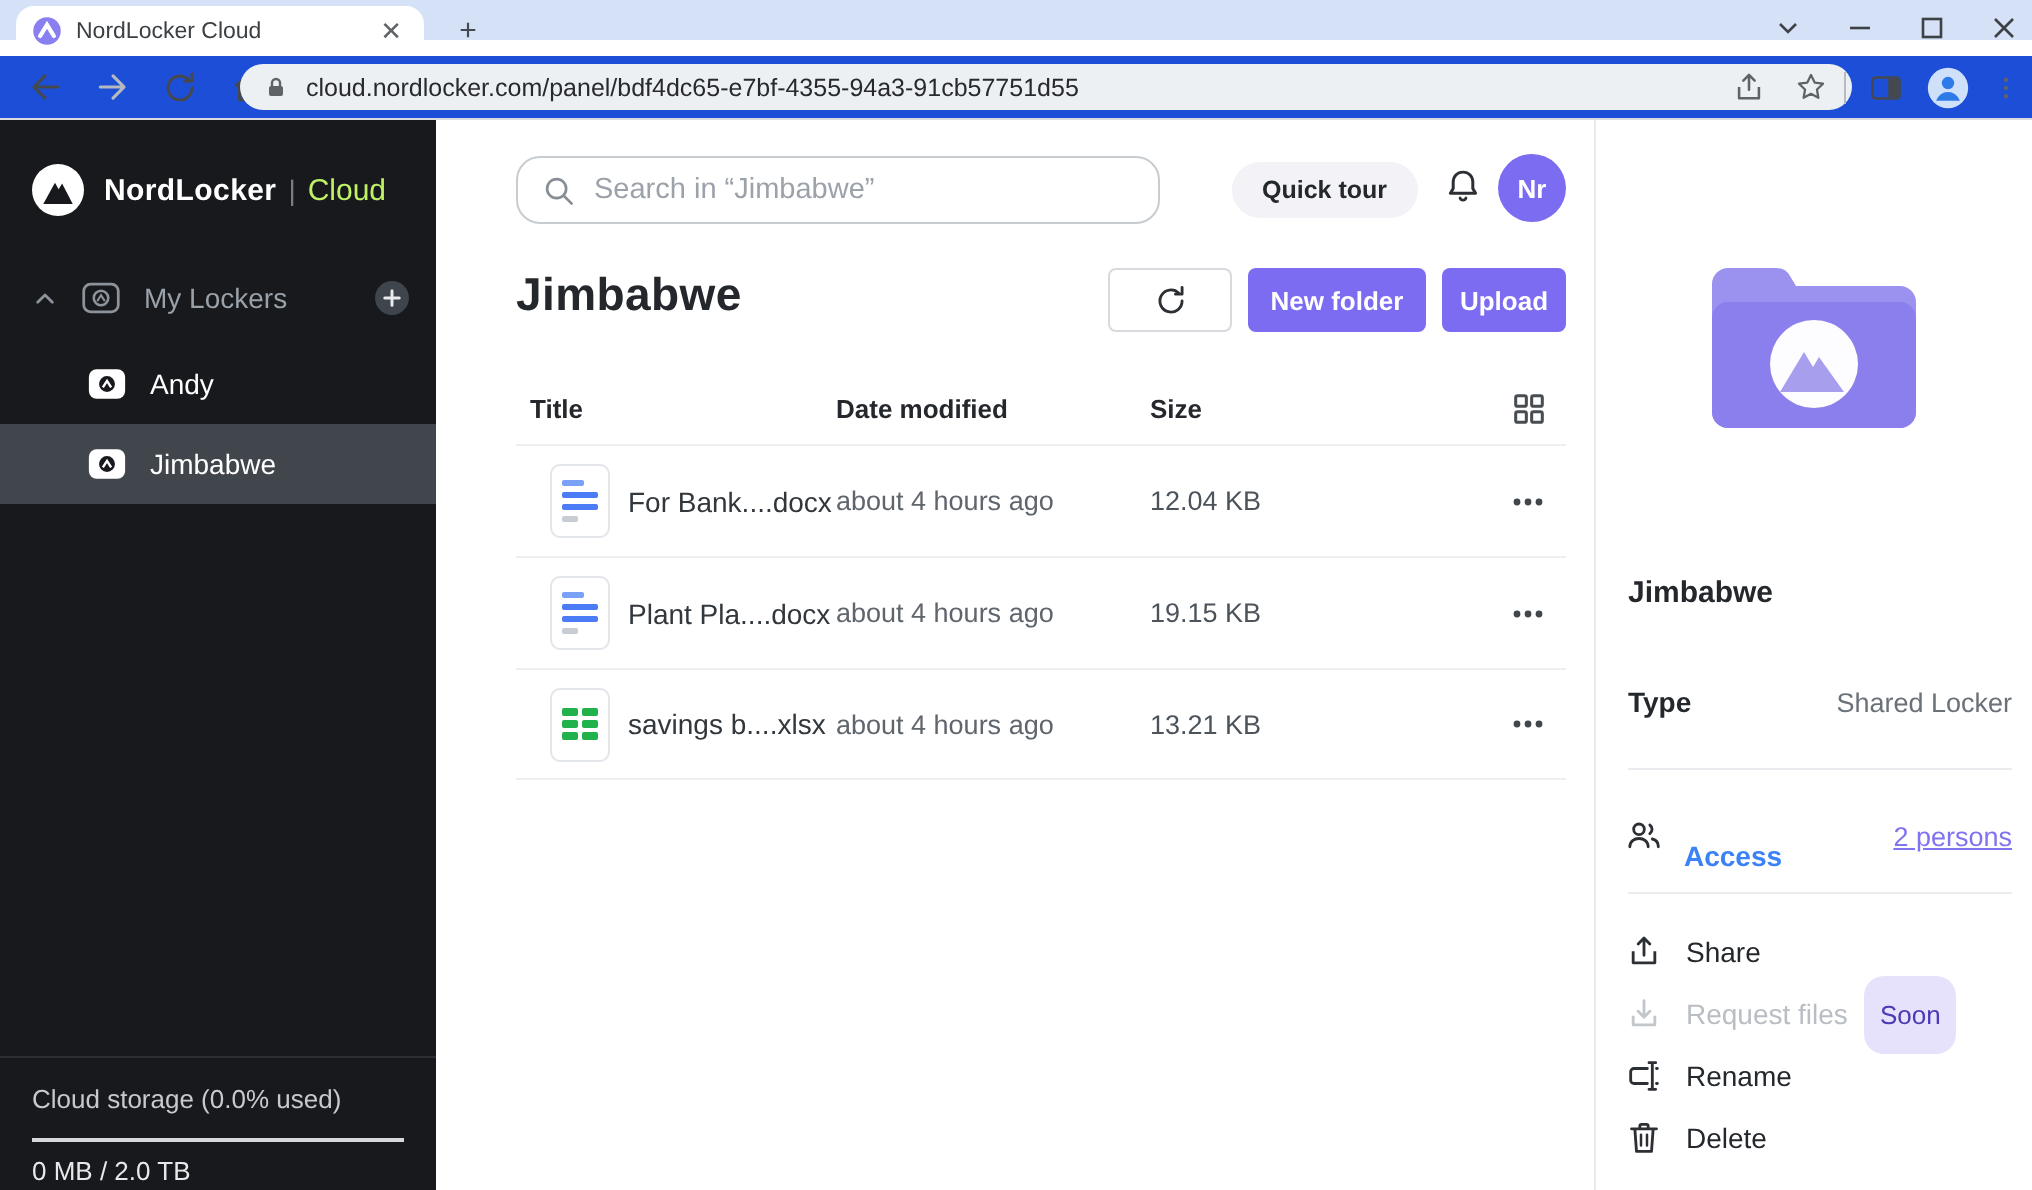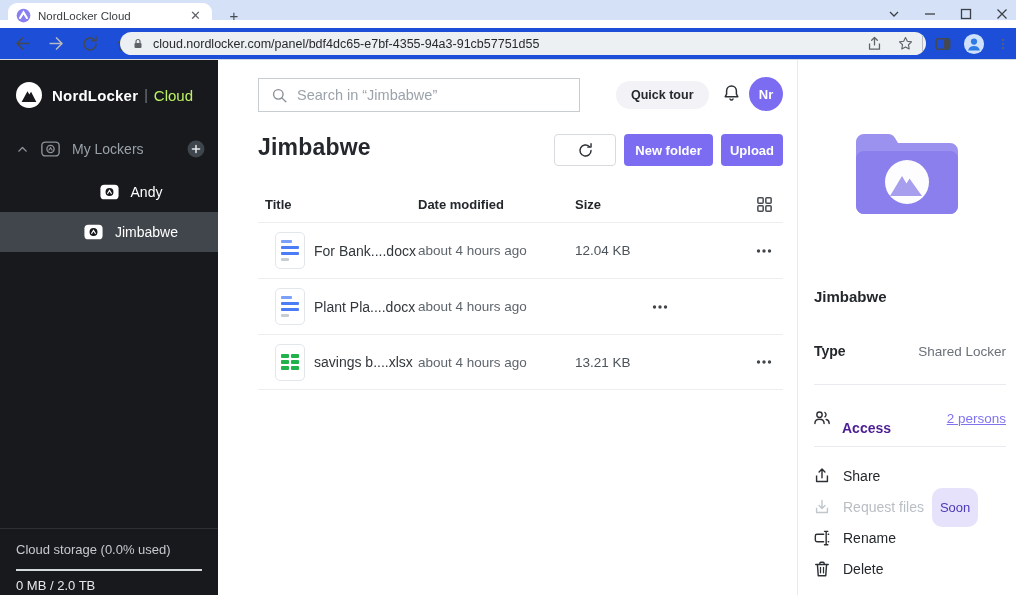--- a/index.html
+++ b/index.html
@@ -35,33 +35,33 @@
   .brand { position:absolute; left:16px; top:22px; display:flex; align-items:center; }
   .brand-name { color:#fff; font-size:15px; font-weight:700; margin-left:10px; letter-spacing:.2px; }
   .brand-sep { color:#777e85; font-weight:300; margin:0 6px; font-size:14px; }
   .brand-suffix { color:#bef264; font-size:15px; font-weight:300; }
   .side-row { position:absolute; left:0; width:100%; height:38px; display:flex; align-items:center; }
   .side-row .chev { margin-left:16px; }
   .side-row .licon { margin-left:12px; }
   .side-row .label { margin-left:12px; font-size:14px; }
   .row-lockers { top:70px; color:#9aa1a8; }
   .plus-btn { position:absolute; right:13px; top:10px; }
-  .row-locker-item { height:40px;justify-content:center; }
+  .row-locker-item { height:40px; }
   .row-andy { top:112px; }
   .row-jim { top:152px; background:#41464c; }
   .row-locker-item .licon { margin-left:44px; }
   .row-locker-item .label { color:#fff; font-size:14px; }
   .storage { position:absolute; left:0; right:0; bottom:0; border-top:1px solid #2c3035; height:67px; }
   .storage-label { position:absolute; left:16px; top:13px; font-size:13px; color:#c6cacf; }
   .storage-bar { position:absolute; left:16px; right:16px; top:40px; height:2px; background:#d6d9dc; }
   .storage-usage { position:absolute; left:16px; top:49px; font-size:13px; color:#e6e8ea; }
 
   
   .main { position:absolute; left:218px; top:0; width:579px; height:100%; background:#fff; }
-  .search-box { position:absolute; left:40px; top:18px; width:322px; height:34px; border:1px solid #c7ccd1; border-radius:0; }
+  .search-box { position:absolute; left:40px; top:18px; width:322px; height:34px; border:1px solid #c7ccd1; border-radius:12px; }
   .search-box input { width:100%; height:100%; border:0; outline:none; background:transparent; padding:0 10px 0 38px;
                       font-size:14.5px; color:#32373c; font-family:"Liberation Sans", sans-serif; }
   .search-box input::placeholder { color:#9ba2aa; }
   .search-mag { position:absolute; left:11px; top:7px; }
   .quick-tour { position:absolute; left:398px; top:21px; height:28px; padding:0 15px; border:0; border-radius:14px;
                 background:#f2f2f7; font-size:12.5px; font-weight:700; color:#24282c; font-family:"Liberation Sans", sans-serif; }
   .bell { position:absolute; left:503px; top:23px; }
   .avatar { position:absolute; left:531px; top:17px; width:34px; height:34px; border-radius:50%; background:#7b6cf2;
             color:#fff; font-size:13px; font-weight:700; display:flex; align-items:center; justify-content:center; }
   .page-title { position:absolute; left:40px; top:74px; font-size:23px; font-weight:700; color:#24282c; letter-spacing:.2px; }
@@ -92,21 +92,21 @@
   
   .details { position:absolute; right:0; top:0; width:219px; height:100%; background:#fff; border-left:1px solid #e8eaed; }
   .big-folder { position:absolute; left:50%; transform:translateX(-50%); top:66px; }
   .d-name { position:absolute; left:16px; top:228px; font-size:15px; font-weight:700; color:#24282c; }
   .d-type { position:absolute; left:16px; right:10px; top:283px; display:flex; justify-content:space-between; align-items:center; }
   .d-type .k { font-size:14px; font-weight:700; color:#24282c; }
   .d-type .v { font-size:13.5px; color:#6a7178; }
   .d-div { position:absolute; left:16px; right:10px; height:1px; background:#e9ebee; }
   .div1 { top:324px; } .div2 { top:386px; }
   .d-access { position:absolute; left:14px; right:10px; top:345px; height:26px; display:flex; align-items:center; }
-  .d-access .k { font-size:14px; font-weight:700; color:#4c1d95; margin-left:10px; flex:1;margin-top:19px; }
+  .d-access .k { font-size:14px; font-weight:700; color:#3b82f6; margin-left:10px; flex:1;margin-top:19px; }
   .d-access a { font-size:13.5px; color:#8073f0; }
   .d-actions { position:absolute; left:14px; right:8px; top:404px; display:flex; flex-direction:column; gap:7px; }
   .d-action { height:24px; display:flex; align-items:center; }
   .d-action .alabel { font-size:14px; color:#24282c; margin-left:11px; }
   .d-action.disabled .alabel { color:#b8bec4; }
   .soon { margin-left:8px; background:#e6e2fc; color:#4b3ab5; font-size:13px; font-weight:400;
           border-radius:10px; padding:12px 8px; }
 </style>
 </head>
 <body>
@@ -351,20 +351,21 @@
 
       <div class="trow">
         <span class="file-card">
           <span class="ln" style="width:60%;background:#7aa0f7"></span>
           <span class="ln" style="width:100%;background:#4b7bf5"></span>
           <span class="ln" style="width:100%;background:#4b7bf5"></span>
           <span class="ln" style="width:45%;background:#c7cdd3"></span>
         </span>
         <span class="fname">Plant Pla....docx</span>
         <span class="fdate">about 4 hours ago</span>
+        <span class="fsize">19.15 KB</span>
         <span class="more-btn">
             <svg width="16" height="6" viewBox="0 0 16 6">
               <circle cx="2.5" cy="3" r="1.7" fill="#41464b"></circle>
               <circle cx="8" cy="3" r="1.7" fill="#41464b"></circle>
               <circle cx="13.5" cy="3" r="1.7" fill="#41464b"></circle>
             </svg>
           </span>
       </div>
 
       <div class="trow">

